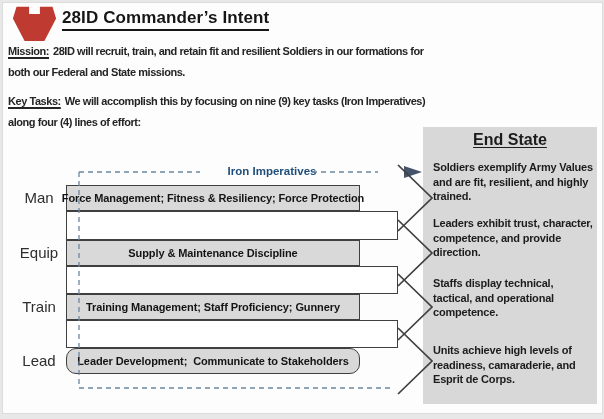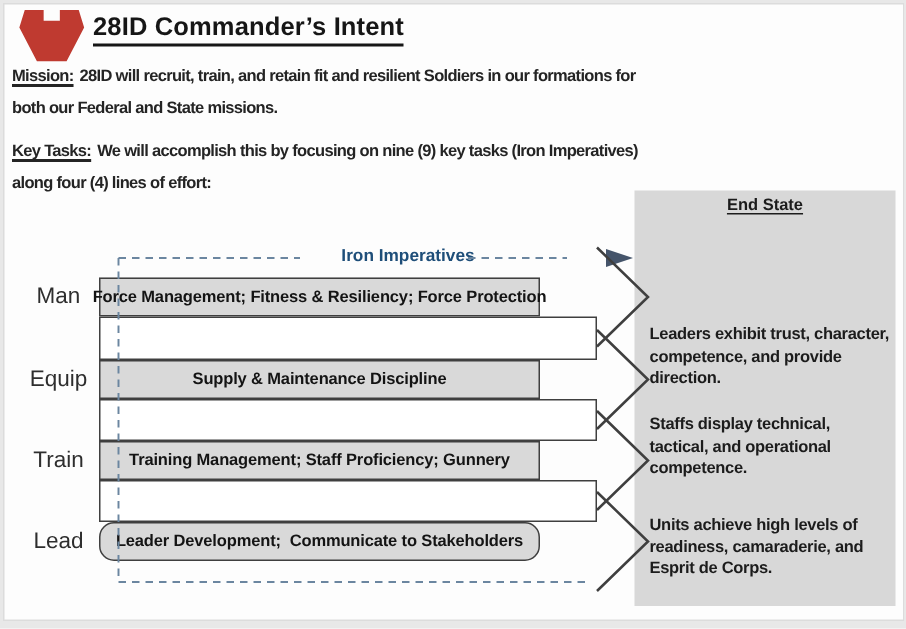--- a/index.html
+++ b/index.html
@@ -16,21 +16,21 @@
   
   .stmt{font-size:11px;font-weight:700;color:#242424;letter-spacing:-.45px;white-space:nowrap;}
   .stmt-label{text-decoration:underline;text-decoration-thickness:1.5px;text-underline-offset:2px;margin-right:4px;}
   #mission-l1{left:8px;top:45px;}
   #mission-l2{left:8px;top:66px;}
   #keytasks-l1{left:8px;top:95px;}
   #keytasks-l2{left:8px;top:116px;}
 
   
   #end-state-panel{left:423px;top:127px;width:174px;height:277px;background:#d8d8d8;}
-  #end-state-title{left:423px;top:131px;width:174px;text-align:center;font-size:11px;font-weight:700;color:#1c1c1c;}
+  #end-state-title{left:423px;top:131px;width:174px;text-align:center;font-size:16px;font-weight:700;color:#1c1c1c;}
   #end-state-title span{text-decoration:underline;text-underline-offset:2px;}
   .es-item{left:433px;width:160px;font-size:11px;font-weight:700;line-height:14.6px;
            letter-spacing:-.2px;color:#1c1c1c;}
   #es-0{top:160px;} #es-1{top:216px;} #es-2{top:276px;} #es-3{top:343px;}
 
   
   .row-label{left:10px;width:58px;text-align:center;font-size:15px;font-weight:400;color:#2e2e2e;}
   #lbl-0{top:189px;} #lbl-1{top:244px;} #lbl-2{top:298px;} #lbl-3{top:352px;}
 
   .task-bar{left:66px;width:294px;height:26px;background:#d9d9d9;border:1.5px solid #3f3f3f;
@@ -65,20 +65,21 @@
 
   <div id="keytasks-l1" class="abs stmt">
     <span class="stmt-label">Key Tasks:</span><span>We will accomplish this by focusing on nine (9) key tasks (Iron Imperatives)</span>
   </div>
   <div id="keytasks-l2" class="abs stmt">along four (4) lines of effort:</div>
 
   <div id="end-state-panel" class="abs"></div>
   <div id="end-state-title" class="abs">
     <span>End State</span>
   </div>
+  <div id="es-0" class="abs es-item">Soldiers exemplify Army Values and are fit, resilient, and highly trained.</div>
   <div id="es-1" class="abs es-item">Leaders exhibit trust, character, competence, and provide direction.</div>
   <div id="es-2" class="abs es-item">Staffs display technical, tactical, and operational competence.</div>
   <div id="es-3" class="abs es-item">Units achieve high levels of readiness, camaraderie, and Esprit de Corps.</div>
 
   <div id="strip-0" class="abs strip"></div>
   <div id="strip-1" class="abs strip"></div>
   <div id="strip-2" class="abs strip"></div>
 
   <div id="bar-0" class="abs task-bar">
     <span>Force Management; Fitness &amp; Resiliency; Force Protection</span>

